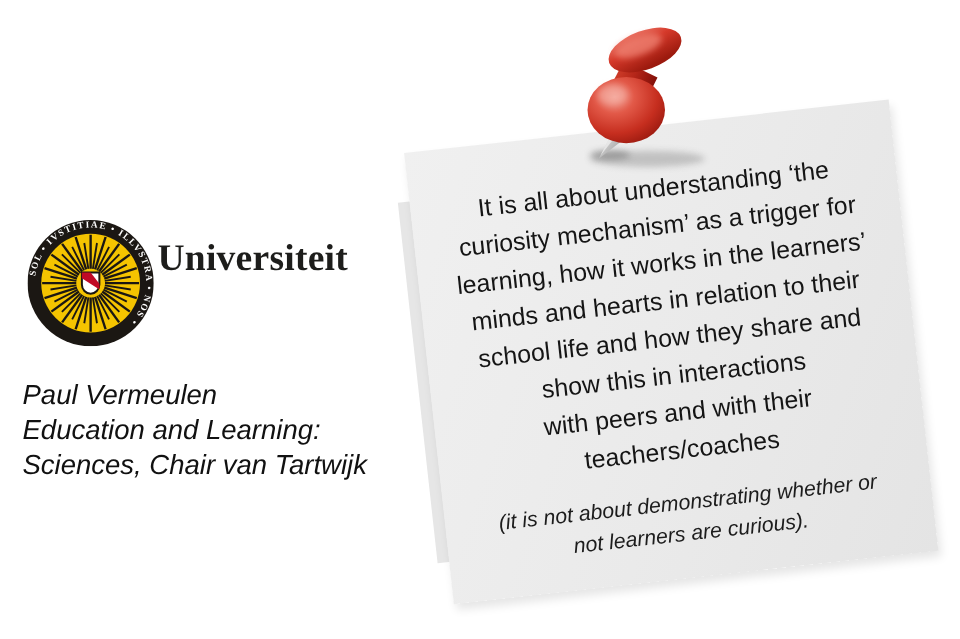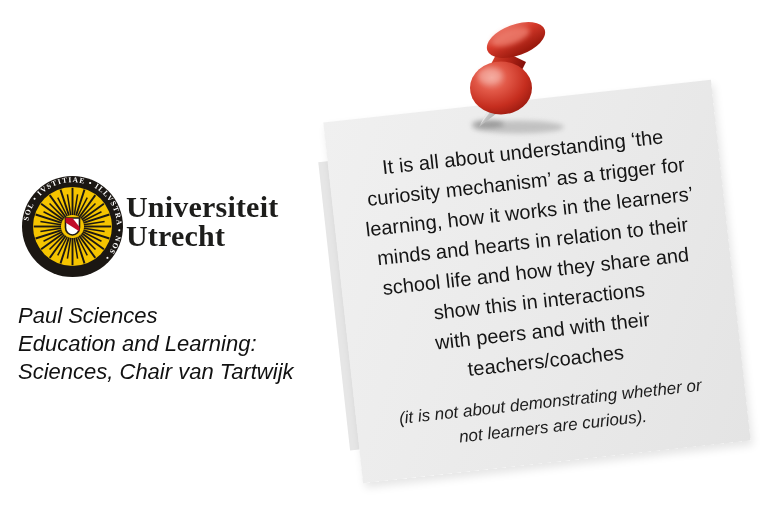--- a/index.html
+++ b/index.html
@@ -154,25 +154,24 @@
     <textPath href="#ringPath" startOffset="2%">SOL • IVSTITIAE • ILLVSTRA • NOS •</textPath>
   </text>
   <g transform="translate(50.5,50.5)">
     <path d="M -7,-8.5 h14 v9.5 a7,7.5 0 0 1 -14 0 z" fill="#ffffff" stroke="#1b1713" stroke-width="1.6"></path>
     <path d="M -7,-8.5 L 0,-8.5 L 7,0.5 L 7,5 L -7,-4 Z" fill="#c00a26"></path>
   </g>
 </svg>
 
 <div class="uu-wordmark">
   <div>Universiteit</div>
-  <div>Utrecht</div>
 </div>
 
 <div class="presenter">
-    <div>Paul Sciences</div>
+    <div>Paul Vermeulen</div>
     <div>Education and Learning:</div>
     <div>Sciences, Chair van Tartwijk</div>
   </div>
 
 <div class="note-back"></div>
 <div class="note-front">
   <div class="note-text">
     <div>
         <div class="quote-line">It is all about understanding ‘the</div>
         <div class="quote-line">curiosity mechanism’ as a trigger for</div>

